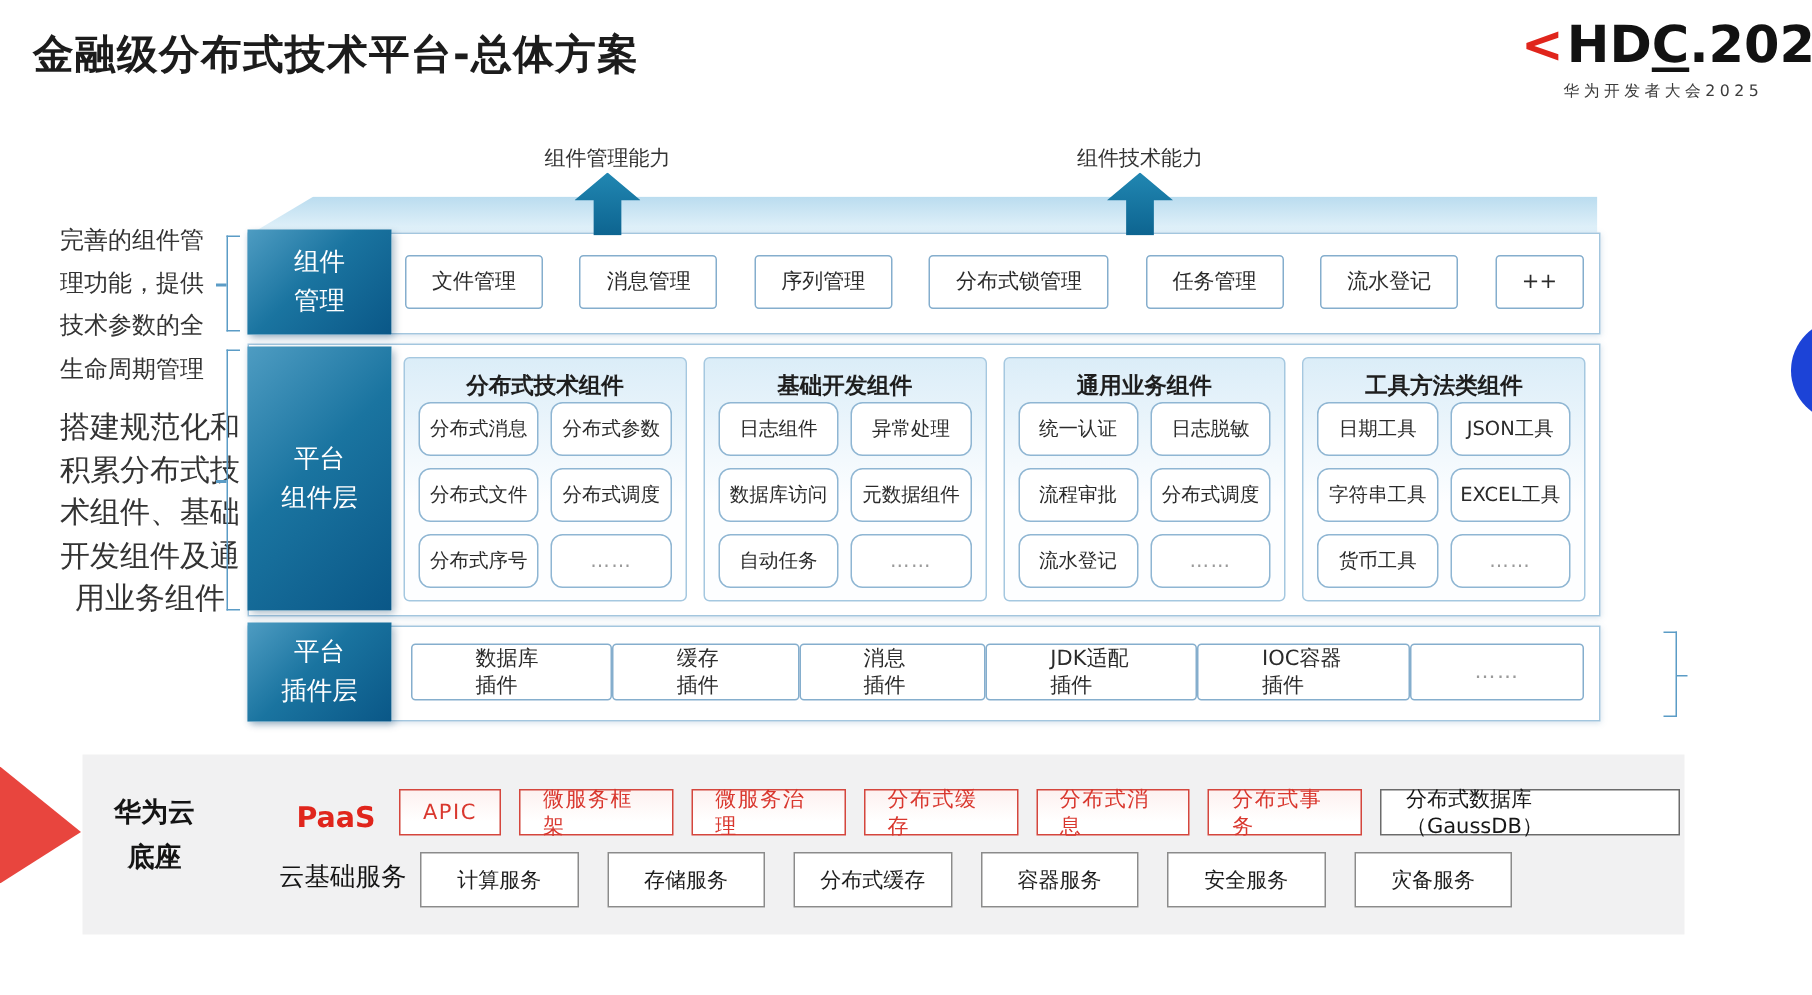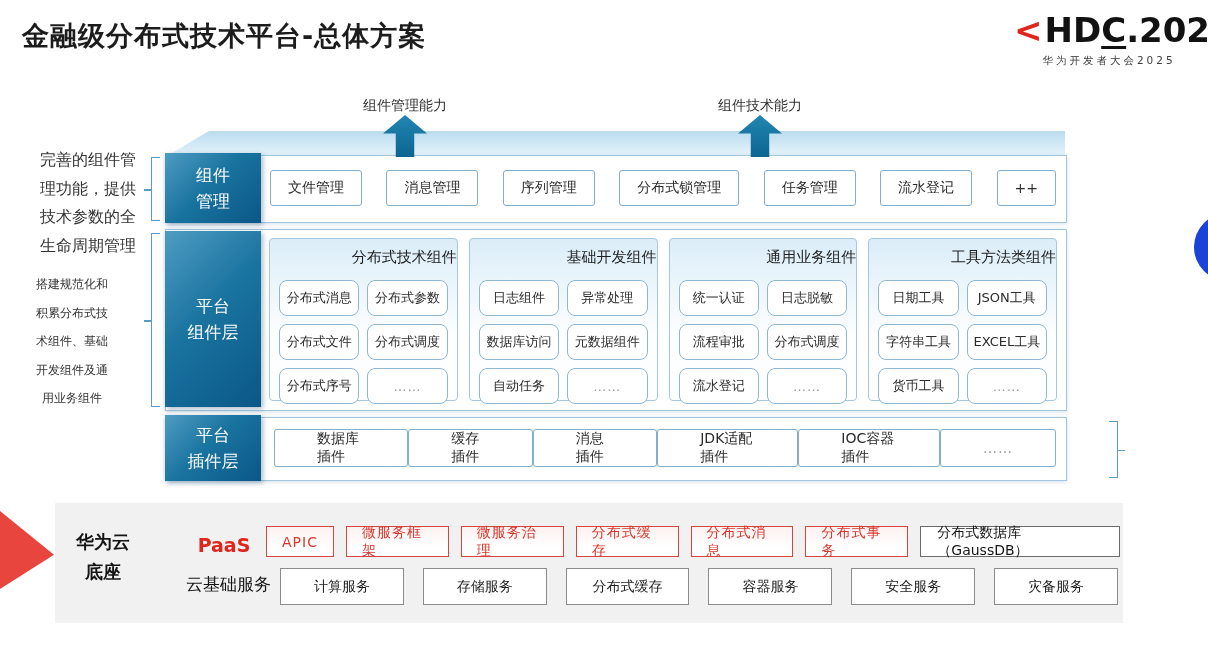--- a/index.html
+++ b/index.html
@@ -11,21 +11,21 @@
   
   .logo{position:absolute;left:1012px;top:10px;width:194px;text-align:center;}
   .logo-main{font-size:34px;font-weight:bold;color:#121212;white-space:nowrap;}
   .logo-bracket{color:#e0251c;margin:0 2px;}
   .logo-c{text-decoration:underline;text-decoration-thickness:2.5px;text-underline-offset:4px;}
   .logo-sub{font-size:10.5px;letter-spacing:3px;color:#3c3c3c;margin-top:4px;white-space:nowrap;}
 
   
   .ann{position:absolute;color:#333;white-space:pre-line;text-align:center;}
   #ann-left-top{left:20px;top:146px;width:136px;font-size:16px;line-height:28.5px;}
-  #ann-left-bottom{left:4px;top:270px;width:136px;font-size:12px;line-height:28.5px;}
+  #ann-left-bottom{left:32px;top:270px;width:136px;font-size:20px;line-height:28.5px;}
   #ann-right{left:1116px;top:413px;width:92px;font-size:13px;line-height:23px;}
 
   
   .cap-label{position:absolute;top:97px;width:120px;text-align:center;font-size:14px;color:#333;}
   .block-arrow{position:absolute;top:115px;width:44px;height:42px;z-index:3;
     background:linear-gradient(180deg,#2187b2,#0d6490);
     clip-path:polygon(50% 0,100% 44%,71% 44%,71% 100%,29% 100%,29% 44%,0 44%);}
 
   
   .roof{position:absolute;left:167px;top:131px;width:898px;height:25px;
@@ -51,21 +51,21 @@
   #management-items{left:270px;top:170px;width:786px;height:36px;}
   #plugin-items{left:274px;top:429px;width:782px;height:38px;}
   .box1{border:1px solid #85aecd;border-radius:3px;background:#fff;display:flex;align-items:center;
         justify-content:center;font-size:14px;color:#2b2b2b;padding:0 17px;}
   #plugin-items .box1{padding:0 42px;}
 
   
   #component-groups{position:absolute;left:269px;top:238px;width:788px;height:163px;display:flex;gap:11px;}
   .group{flex:1;border:1px solid #a5c8e0;border-radius:4px;display:flex;flex-direction:column;
          background:linear-gradient(180deg,#dbedf8 0%,#fdfeff 60%);}
-  .group-title{font-size:15px;font-weight:normal;color:#1e1e1e;text-align:right;padding:9px 0 13px;}
+  .group-title{font-size:15px;font-weight:bold;color:#1e1e1e;text-align:center;padding:9px 0 1px;}
   .group-items{display:grid;grid-template-columns:1fr 1fr;gap:8px;padding:0 9px 9px;}
   .gbox{height:34px;border:1px solid #8fb6d3;border-radius:8px;background:#fff;display:flex;
         align-items:center;justify-content:center;font-size:13px;color:#2b2b2b;}
   .dots{color:#9a9a9a;letter-spacing:1px;}
 
   
   .bracket-l{position:absolute;width:8px;border:1.5px solid #5b9cc6;border-right:none;}
   .bracket-l::before{content:'';position:absolute;left:-8px;top:50%;width:7px;height:1.5px;background:#5b9cc6;}
   #bracket-top{left:151px;top:157px;height:62px;}
   #bracket-mid{left:151px;top:233px;height:172px;}
@@ -79,21 +79,21 @@
   #hw-label{position:absolute;left:60px;top:527px;width:86px;font-size:18px;font-weight:bold;
     line-height:30px;text-align:center;white-space:pre-line;color:#141414;}
   #paas-label{position:absolute;left:186px;top:534px;width:76px;text-align:center;
     font-size:19px;font-weight:bold;color:#e0251c;}
   #paas-items{left:266px;top:526px;width:854px;height:31px;}
   .rbox{border:1.5px solid #d5463d;color:#d9372e;background:linear-gradient(180deg,#fdf1f0,#ffffff 70%);
         font-size:14px;display:flex;align-items:center;justify-content:center;padding:0 15px;letter-spacing:1px;}
   .dbbox{border:1.5px solid #6b6b6b;color:#161616;background:#fff;font-size:14px;
          display:flex;align-items:center;justify-content:center;padding:0 16px;}
   #cloud-label{position:absolute;left:186px;top:573px;font-size:17px;color:#141414;}
-  #cloud-items{position:absolute;left:280px;top:568px;width:838px;height:37px;display:flex;gap:19px;}
+  #cloud-items{position:absolute;left:280px;top:568px;width:728px;height:37px;display:flex;gap:19px;}
   #cloud-items .cbox{flex:1;border:1.5px solid #8b8b8b;background:#fff;color:#1d1d1d;font-size:14px;
     display:flex;align-items:center;justify-content:center;}
 
   #blue-circle{position:absolute;left:1194px;top:213px;width:68px;height:68px;border-radius:50%;background:#1c43d7;}
 </style>
 </head>
 <body>
 
 <div id="stage">
 

